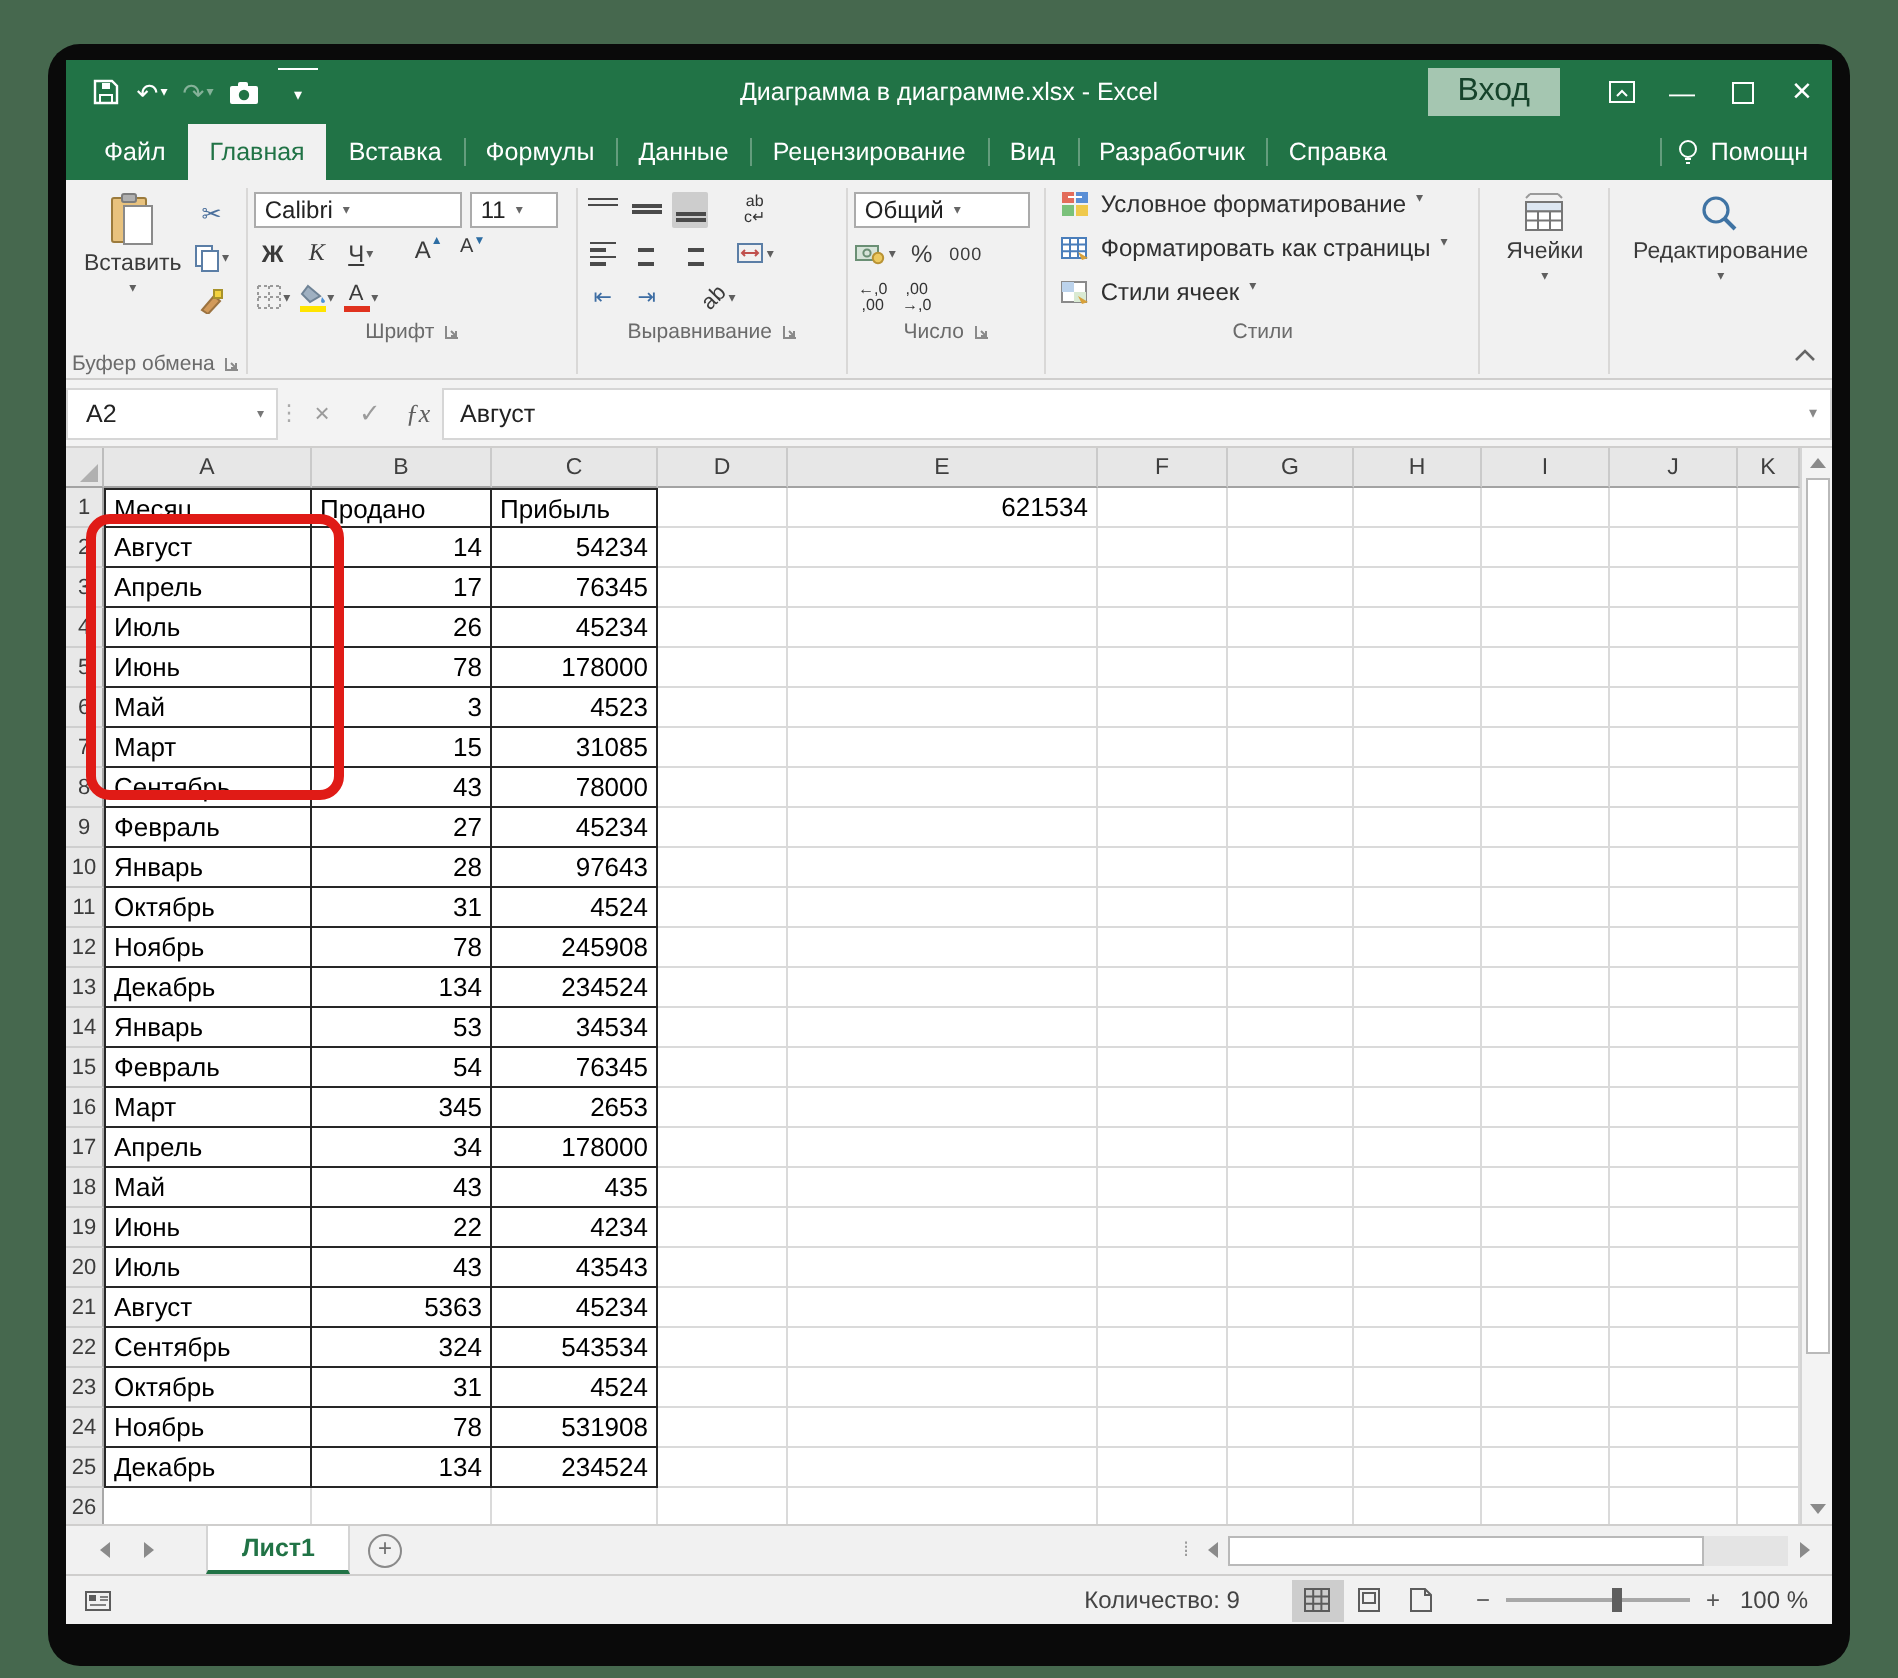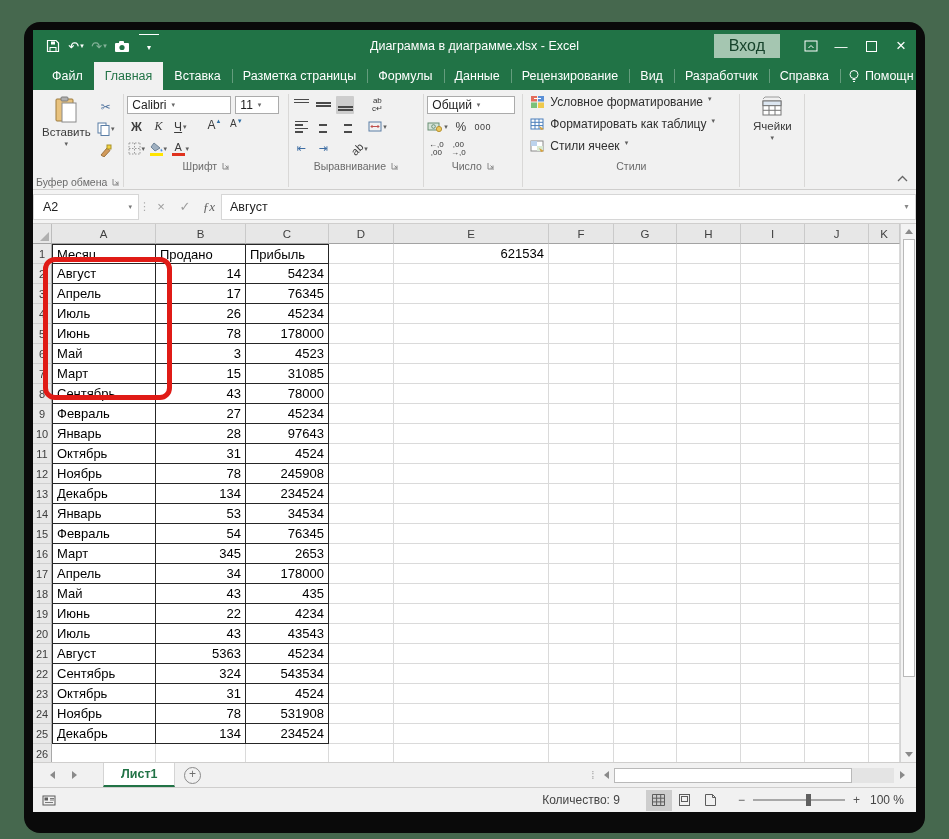--- a/index.html
+++ b/index.html
@@ -182,21 +182,20 @@
             </span>
       <span class="winbtn close">×</span>
     </div>
   </div>
 
   <div class="tabrow">
     <div class="tabstrip">
             <div class="tab file">Файл</div>
             <div class="tab active">Главная</div>
             <div class="tab">Вставка</div>
-            <div class="tab tsep">Разметка страницы</div>
             <div class="tab tsep">Формулы</div>
             <div class="tab tsep">Данные</div>
             <div class="tab tsep">Рецензирование</div>
             <div class="tab tsep">Вид</div>
             <div class="tab tsep">Разработчик</div>
             <div class="tab tsep">Справка</div>
           </div>
     <div class="tr-right">
       <span class="tr-sep"></span>
       <span class="grp2">
@@ -488,21 +487,21 @@
                 <span class="dd">▾</span>
         </div>
         <div class="stylerow">
           <span class="svgi">
                   <svg width="15" height="14">
                     <rect x="1" y="2" width="12" height="10" fill="#fff" stroke="#4a7ebb"></rect>
                     <path d="M1 5.3h12M1 8.6h12M5 2v10M9 2v10" stroke="#4a7ebb"></path>
                     <path d="M9 9l5 3-3 1z" fill="#d8a13a"></path>
                   </svg>
                 </span>
-          <span>Форматировать как таблицу</span>
+          <span>Форматировать как страницы</span>
                 <span class="dd">▾</span>
         </div>
         <div class="stylerow">
           <span class="svgi">
                   <svg width="15" height="14">
                     <rect x="1" y="2" width="12" height="10" fill="#fff" stroke="#8a8a8a"></rect>
                     <rect x="1" y="2" width="6" height="5" fill="#bcd3ec"></rect>
                     <rect x="7" y="7" width="6" height="5" fill="#d9ead3"></rect>
                     <path d="M9 9l5 3-3 1z" fill="#d8a13a"></path>
                   </svg>
@@ -532,20 +531,32 @@
           <span>Ячейки</span>
           <span class="dd">▾</span>
         </div>
       </div>
       <div class="glabel"></div>
     </div>
 
     <div class="gdiv"></div>
 
     <div class="grp">
+      <div class="grp-body" style="justify-content:center;width:104px">
+        <div class="bigbtn">
+          <span class="svgi">
+                  <svg width="24" height="22">
+                    <circle cx="10" cy="9" r="6" fill="none" stroke="#3f73a3" stroke-width="1.6"></circle>
+                    <path d="M14.5 13.5l5 5" stroke="#3f73a3" stroke-width="2"></path>
+                  </svg>
+                </span>
+          <span>Редактирование</span>
+          <span class="dd">▾</span>
+        </div>
+      </div>
       <div class="glabel"></div>
     </div>
 
     <span class="collapse"><svg width="11" height="7">
               <path d="M1 6l4.5-4.5L10 6" fill="none" stroke="#666" stroke-width="1.3"></path>
             </svg></span>
   </div>
 
   <div class="fbar">
     <div class="namebox">

